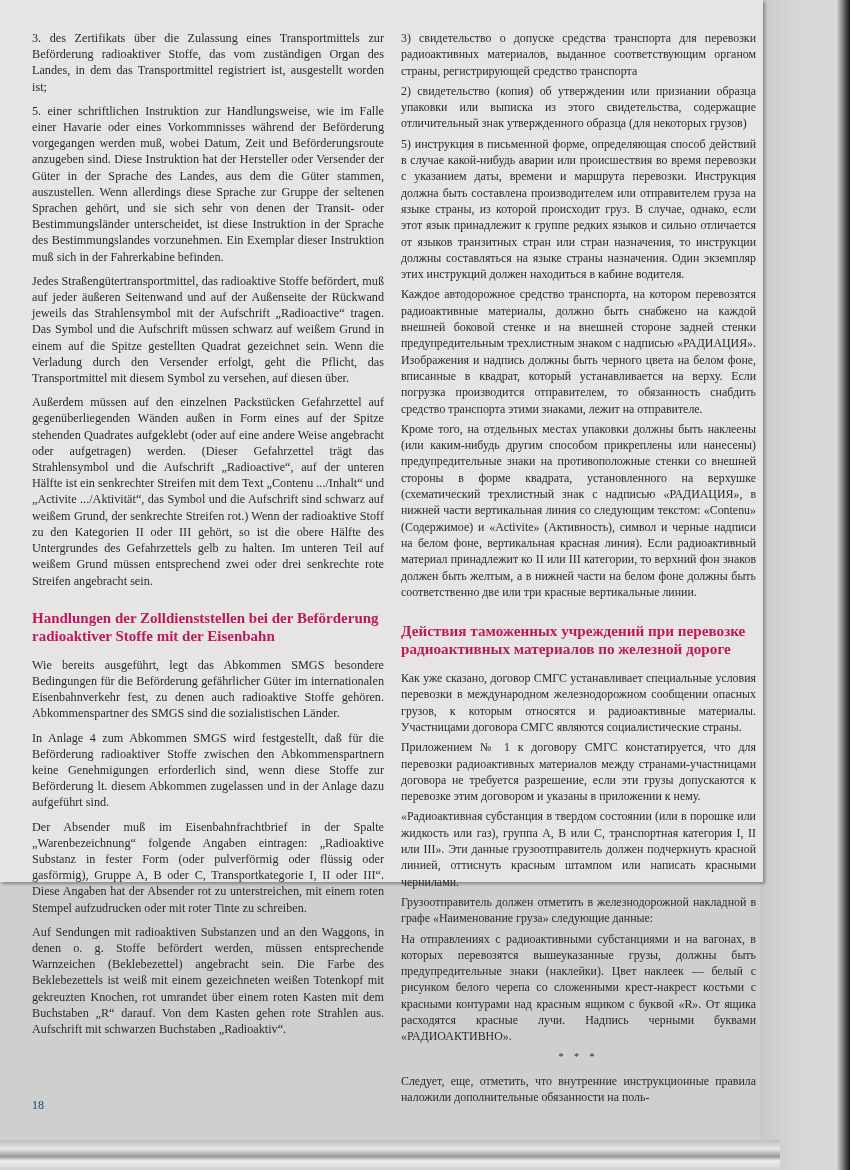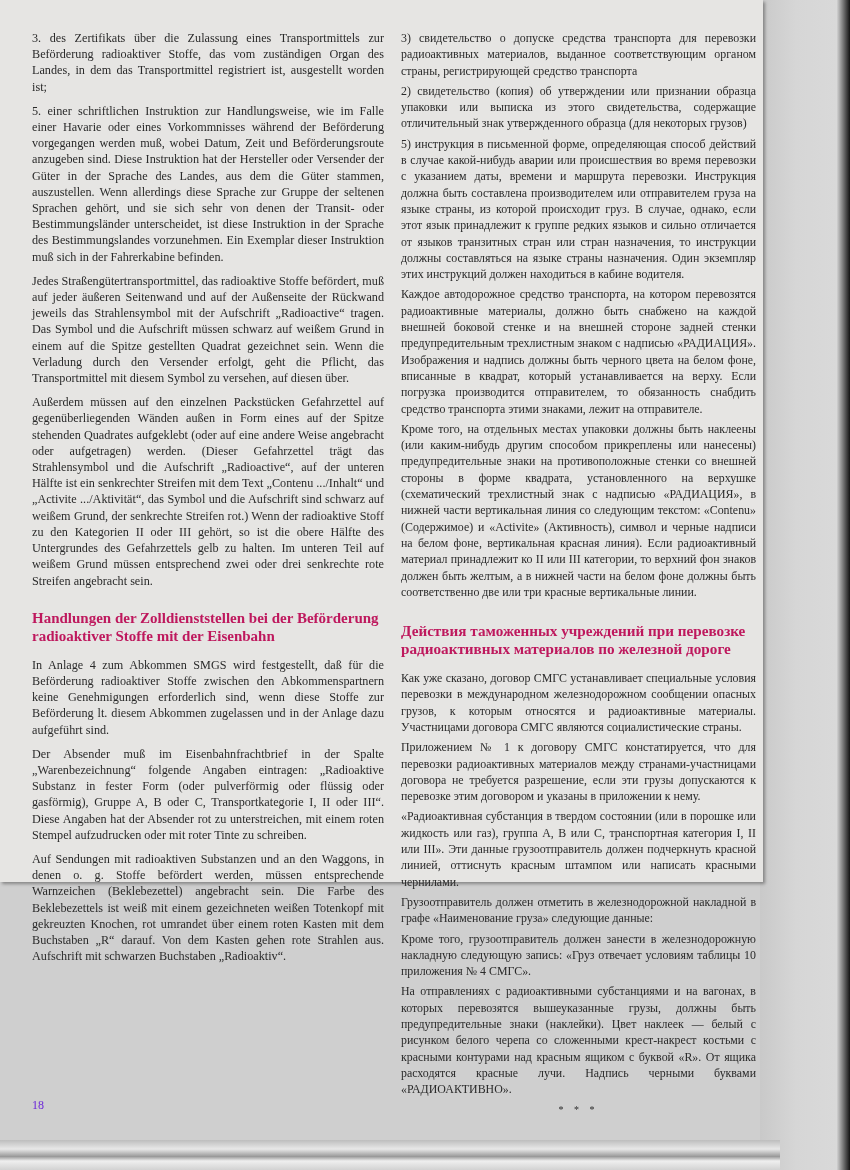--- a/index.html
+++ b/index.html
@@ -31,58 +31,59 @@
   .col-ru { left: 401px; width: 355px; font-family: "Liberation Serif", "DejaVu Serif", serif; font-size: 11.9px; line-height: 16.3px; }
   .p { margin: 0 0 8px 0; }
   .col-ru .p { margin: 0 0 4px 0; font-family: Liberation Serif, serif; }
   .heading {
     font-weight: bold; font-size: 15px; line-height: 18px; margin: 0 0 12px 0;
     color: #be185d; text-align: left;
   }
   .col-ru .heading { font-size: 15.2px; line-height: 18px; }
   .stars { text-align: center; margin: 2px 0 8px 0; letter-spacing: 4px; font-size: 10px; }
   .page-number {
-    position: absolute; left: 32px; top: 1098px; font-size: 12px; color: #6d28d9;
+    position: absolute; left: 32px; top: 1098px; font-size: 12px; color: #0c4a6e;
     font-family: "Liberation Serif", "DejaVu Serif", serif;
   }
 </style>
 </head>
 <body>
 
 <div class="backdrop-right"></div>
 <div class="page-under"></div>
 
 <div class="page">
 
   <div class="col col-de">
     <p class="p">3. des Zertifikats über die Zulassung eines Transportmittels zur Beförderung radioaktiver Stoffe, das vom zuständigen Organ des Landes, in dem das Transportmittel registriert ist, ausgestellt worden ist;</p>
     <p class="p">5. einer schriftlichen Instruktion zur Handlungsweise, wie im Falle einer Havarie oder eines Vorkommnisses während der Beförderung vorgegangen werden muß, wobei Datum, Zeit und Beförderungsroute anzugeben sind. Diese Instruktion hat der Hersteller oder Versender der Güter in der Sprache des Landes, aus dem die Güter stammen, auszustellen. Wenn allerdings diese Sprache zur Gruppe der seltenen Sprachen gehört, und sie sich sehr von denen der Transit- oder Bestimmungsländer unterscheidet, ist diese Instruktion in der Sprache des Bestimmungslandes vorzunehmen. Ein Exemplar dieser Instruktion muß sich in der Fahrerkabine befinden.</p>
     <p class="p">Jedes Straßengütertransportmittel, das radioaktive Stoffe befördert, muß auf jeder äußeren Seitenwand und auf der Außenseite der Rückwand jeweils das Strahlensymbol mit der Aufschrift „Radioactive“ tragen. Das Symbol und die Aufschrift müssen schwarz auf weißem Grund in einem auf die Spitze gestellten Quadrat gezeichnet sein. Wenn die Verladung durch den Versender erfolgt, geht die Pflicht, das Transportmittel mit diesem Symbol zu versehen, auf diesen über.</p>
     <p class="p">Außerdem müssen auf den einzelnen Packstücken Gefahrzettel auf gegenüberliegenden Wänden außen in Form eines auf der Spitze stehenden Quadrates aufgeklebt (oder auf eine andere Weise angebracht oder aufgetragen) werden. (Dieser Gefahrzettel trägt das Strahlensymbol und die Aufschrift „Radioactive“, auf der unteren Hälfte ist ein senkrechter Streifen mit dem Text „Contenu .../Inhalt“ und „Activite .../Aktivität“, das Symbol und die Aufschrift sind schwarz auf weißem Grund, der senkrechte Streifen rot.) Wenn der radioaktive Stoff zu den Kategorien II oder III gehört, so ist die obere Hälfte des Untergrundes des Gefahrzettels gelb zu halten. Im unteren Teil auf weißem Grund müssen entsprechend zwei oder drei senkrechte rote Streifen angebracht sein.</p>
 
     <h2 class="heading" style="margin-top:20px">Handlungen der Zolldienststellen bei der Beförderung radioaktiver Stoffe mit der Eisenbahn</h2>
 
+    <p class="p">Wie bereits ausgeführt, legt das Abkommen SMGS besondere Bedingungen für die Beförderung gefährlicher Güter im internationalen Eisenbahnverkehr fest, zu denen auch radioaktive Stoffe gehören. Abkommenspartner des SMGS sind die sozialistischen Länder.</p>
     <p class="p">In Anlage 4 zum Abkommen SMGS wird festgestellt, daß für die Beförderung radioaktiver Stoffe zwischen den Abkommenspartnern keine Genehmigungen erforderlich sind, wenn diese Stoffe zur Beförderung lt. diesem Abkommen zugelassen und in der Anlage dazu aufgeführt sind.</p>
     <p class="p">Der Absender muß im Eisenbahnfrachtbrief in der Spalte „Warenbezeichnung“ folgende Angaben eintragen: „Radioaktive Substanz in fester Form (oder pulverförmig oder flüssig oder gasförmig), Gruppe A, B oder C, Transportkategorie I, II oder III“. Diese Angaben hat der Absender rot zu unterstreichen, mit einem roten Stempel aufzudrucken oder mit roter Tinte zu schreiben.</p>
     <p class="p">Auf Sendungen mit radioaktiven Substanzen und an den Waggons, in denen o. g. Stoffe befördert werden, müssen entsprechende Warnzeichen (Beklebezettel) angebracht sein. Die Farbe des Beklebezettels ist weiß mit einem gezeichneten weißen Totenkopf mit gekreuzten Knochen, rot umrandet über einem roten Kasten mit dem Buchstaben „R“ darauf. Von dem Kasten gehen rote Strahlen aus. Aufschrift mit schwarzen Buchstaben „Radioaktiv“.</p>
 
   </div>
 
   <div class="col col-ru">
     <p class="p">3) свидетельство о допуске средства транспорта для перевозки радиоактивных материалов, выданное соответствующим органом страны, регистрирующей средство транспорта</p>
     <p class="p">2) свидетельство (копия) об утверждении или признании образца упаковки или выписка из этого свидетельства, содержащие отличительный знак утвержденного образца (для некоторых грузов)</p>
     <p class="p">5) инструкция в письменной форме, определяющая способ действий в случае какой-нибудь аварии или происшествия во время перевозки с указанием даты, времени и маршрута перевозки. Инструкция должна быть составлена производителем или отправителем груза на языке страны, из которой происходит груз. В случае, однако, если этот язык принадлежит к группе редких языков и сильно отличается от языков транзитных стран или стран назначения, то инструкции должны составляться на языке страны назначения. Один экземпляр этих инструкций должен находиться в кабине водителя.</p>
     <p class="p">Каждое автодорожное средство транспорта, на котором перевозятся радиоактивные материалы, должно быть снабжено на каждой внешней боковой стенке и на внешней стороне задней стенки предупредительным трехлистным знаком с надписью «РАДИАЦИЯ». Изображения и надпись должны быть черного цвета на белом фоне, вписанные в квадрат, который устанавливается на верху. Если погрузка производится отправителем, то обязанность снабдить средство транспорта этими знаками, лежит на отправителе.</p>
     <p class="p">Кроме того, на отдельных местах упаковки должны быть наклеены (или каким-нибудь другим способом прикреплены или нанесены) предупредительные знаки на противоположные стенки со внешней стороны в форме квадрата, установленного на верхушке (схематический трехлистный знак с надписью «РАДИАЦИЯ», в нижней части вертикальная линия со следующим текстом: «Contenu» (Содержимое) и «Activite» (Активность), символ и черные надписи на белом фоне, вертикальная красная линия). Если радиоактивный материал принадлежит ко II или III категории, то верхний фон знаков должен быть желтым, а в нижней части на белом фоне должны быть соответственно две или три красные вертикальные линии.</p>
 
     <h2 class="heading" style="margin-top:22px">Действия таможенных учреждений при перевозке радиоактивных материалов по железной дороге</h2>
 
     <p class="p">Как уже сказано, договор СМГС устанавливает специальные условия перевозки в международном железнодорожном сообщении опасных грузов, к которым относятся и радиоактивные материалы. Участницами договора СМГС являются социалистические страны.</p>
     <p class="p">Приложением № 1 к договору СМГС констатируется, что для перевозки радиоактивных материалов между странами-участницами договора не требуется разрешение, если эти грузы допускаются к перевозке этим договором и указаны в приложении к нему.</p>
     <p class="p">«Радиоактивная субстанция в твердом состоянии (или в порошке или жидкость или газ), группа А, В или С, транспортная категория I, II или III». Эти данные грузоотправитель должен подчеркнуть красной линией, оттиснуть красным штампом или написать красными чернилами.</p>
     <p class="p">Грузоотправитель должен отметить в железнодорожной накладной в графе «Наименование груза» следующие данные:</p>
-    <p class="p">Кроме того, грузоотправитель должен занести в железнодорожную накладную следующую запись: «Груз отвечает условиям таблицы 10 приложения № 4 СМГС».</p>
     <p class="p">На отправлениях с радиоактивными субстанциями и на вагонах, в которых перевозятся вышеуказанные грузы, должны быть предупредительные знаки (наклейки). Цвет наклеек — белый с рисунком белого черепа со сложенными крест-накрест костьми с красными контурами над красным ящиком с буквой «R». От ящика расходятся красные лучи. Надпись черными буквами «РАДИОАКТИВНО».</p>
     <div class="stars">* * *</div>
+    <p class="p">Следует, еще, отметить, что внутренние инструкционные правила наложили дополнительные обязанности на поль-</p>
   </div>
 
   <div class="page-number">18</div>
 </div>
 
 </body></html>

